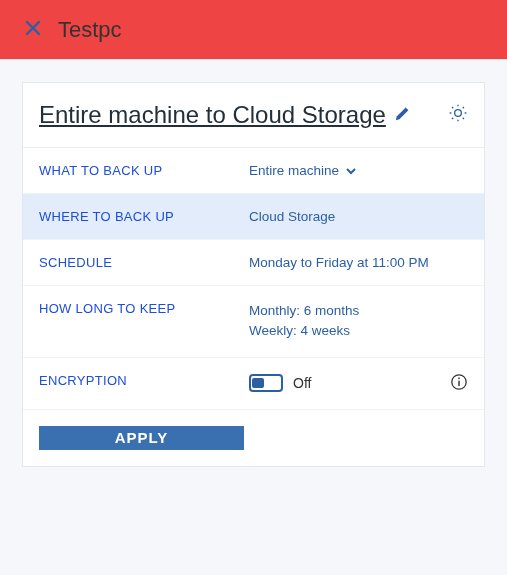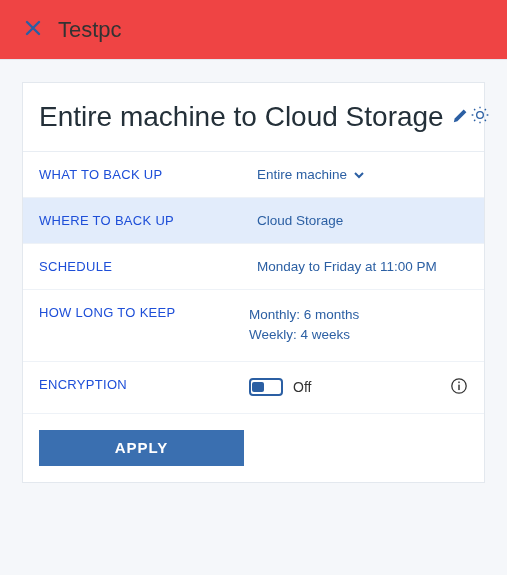--- a/index.html
+++ b/index.html
@@ -38,24 +38,25 @@
     background: #fff;
     border: 1px solid #e3e8ee;
   }
   .panel-head {
     display: flex;
     align-items: center;
     padding: 18px 16px 18px 16px;
     border-bottom: 1px solid #e8edf3;
   }
   .panel-title {
-    font-size: 28px;
+    font-size: 24px;
     color: #243039;
     font-weight: 400;
     flex: 0 0 auto;
+    text-decoration: underline;
   }
   .edit-icon {
     margin-left: 8px;
     display: flex;
     cursor: pointer;
   }
   .edit-icon svg { width: 18px; height: 18px; }
   .gear-icon {
     margin-left: auto;
     display: flex;
@@ -77,21 +78,20 @@
     letter-spacing: 0.3px;
     font-size: 13px;
     flex-shrink: 0;
   }
   .row-value {
     color: #2b5fa3;
     flex: 1;
     display: flex;
     align-items: center;
     gap: 6px;
-    margin-left: 8px;
   }
   .row-value.plain { color: #2b5fa3; }
   .row-value-lines { color: #2b5fa3; line-height: 1.5; }
   .chev { display:inline-flex; }
   .chev svg { width: 12px; height: 12px; }
   .toggle-wrap { display:flex; align-items:center; gap:10px; flex:1; }
   .toggle {
     width: 34px;
     height: 18px;
     border: 2px solid #2b5fa3;
@@ -109,21 +109,21 @@
   }
   .toggle-label { color: #333; font-size: 14px; }
   .info-icon { margin-left:auto; display:flex; cursor:pointer; }
   .info-icon svg { width:18px; height:18px; }
   .apply-row { padding: 16px; }
   .apply-btn {
     background: #3a6fb0;
     color: #fff;
     border: none;
     width: 205px;
-    height: 36px;
+    height: 24px;
     font-size: 15px;
     font-weight: 600;
     letter-spacing: 1px;
     cursor: pointer;
   }
 </style>
 </head>
 <body>
 
 <div class="header">

